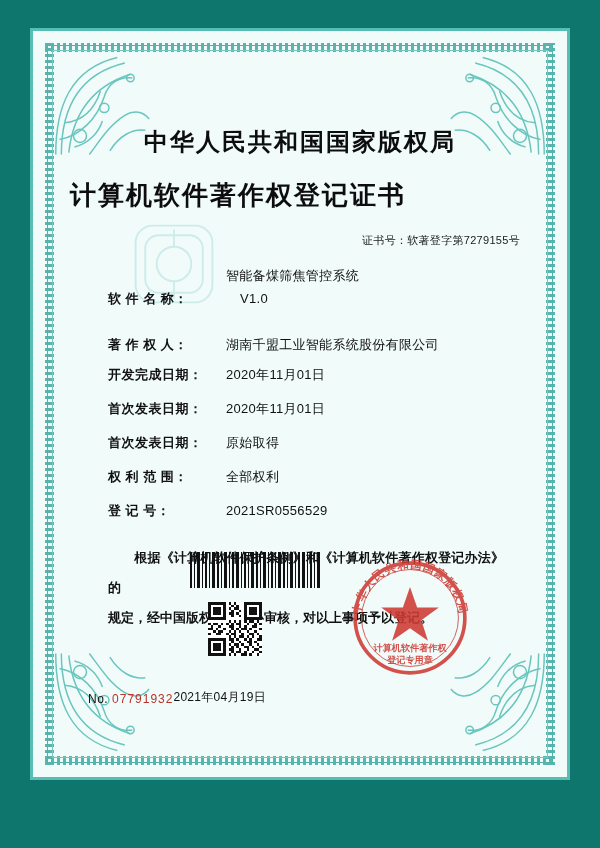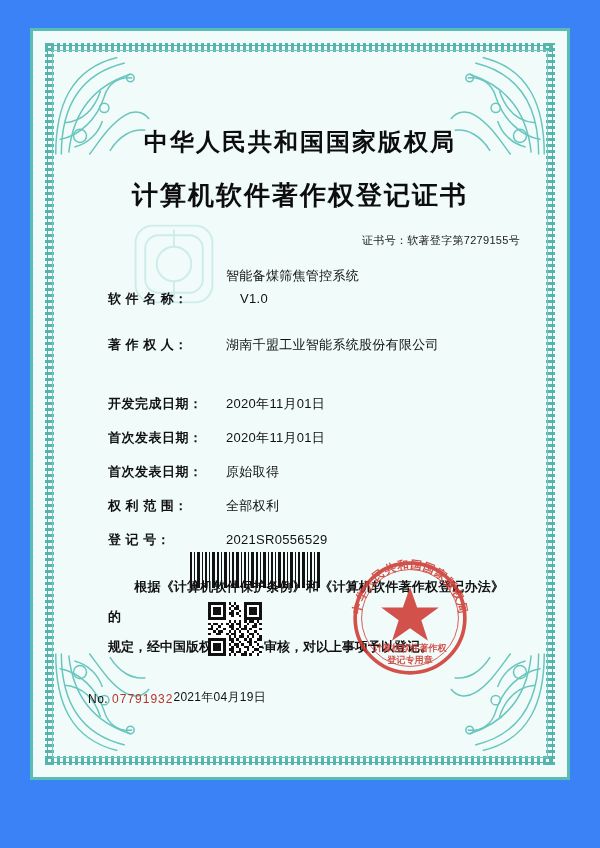--- a/index.html
+++ b/index.html
@@ -12,21 +12,21 @@
     height: 848px;
     font-family: "Liberation Sans", sans-serif;
     overflow: hidden;
   }
 
   
   .page {
     position: relative;
     width: 600px;
     height: 848px;
-    background: #3b82f6;
+    background: #0f766e;
   }
 
   
   .cert {
     position: absolute;
     left: 30px;
     top: 28px;
     width: 540px;
     height: 752px;
     background: #f0fbfa;
@@ -109,21 +109,21 @@
   .title-1 {
     text-align: center;
     font-family: "DejaVu Serif", "Liberation Serif", serif;
     font-weight: bold;
     font-size: 24px;
     letter-spacing: 2px;
     color: #0d0d0d;
     margin-top: 58px;
   }
   .title-2 {
-    text-align: center;
+    text-align: left;
     font-family: "DejaVu Serif", "Liberation Serif", serif;
     font-weight: bold;
     font-size: 26px;
     letter-spacing: 2px;
     color: #0d0d0d;
     margin-top: 20px;
   }
 
   .cert-no {
     text-align: right;
@@ -159,21 +159,21 @@
     font-weight: normal;
     letter-spacing: .3px;
   }
   .row .value .sub {
     display: block;
     margin-top: 3px;
     margin-left: 14px;
   }
 
   .row.spaced-1 { margin-bottom: 26px; }
-  .row.spaced-2 { margin-bottom: 39px; }
+  .row.spaced-2 { margin-bottom: 10px; }
 
   .para {
     margin-top: 22px;
     padding-left: 38px;
     padding-right: 26px;
     font-size: 13px;
     line-height: 30px;
     font-weight: bold;
     color: #111;
     text-align: justify;

